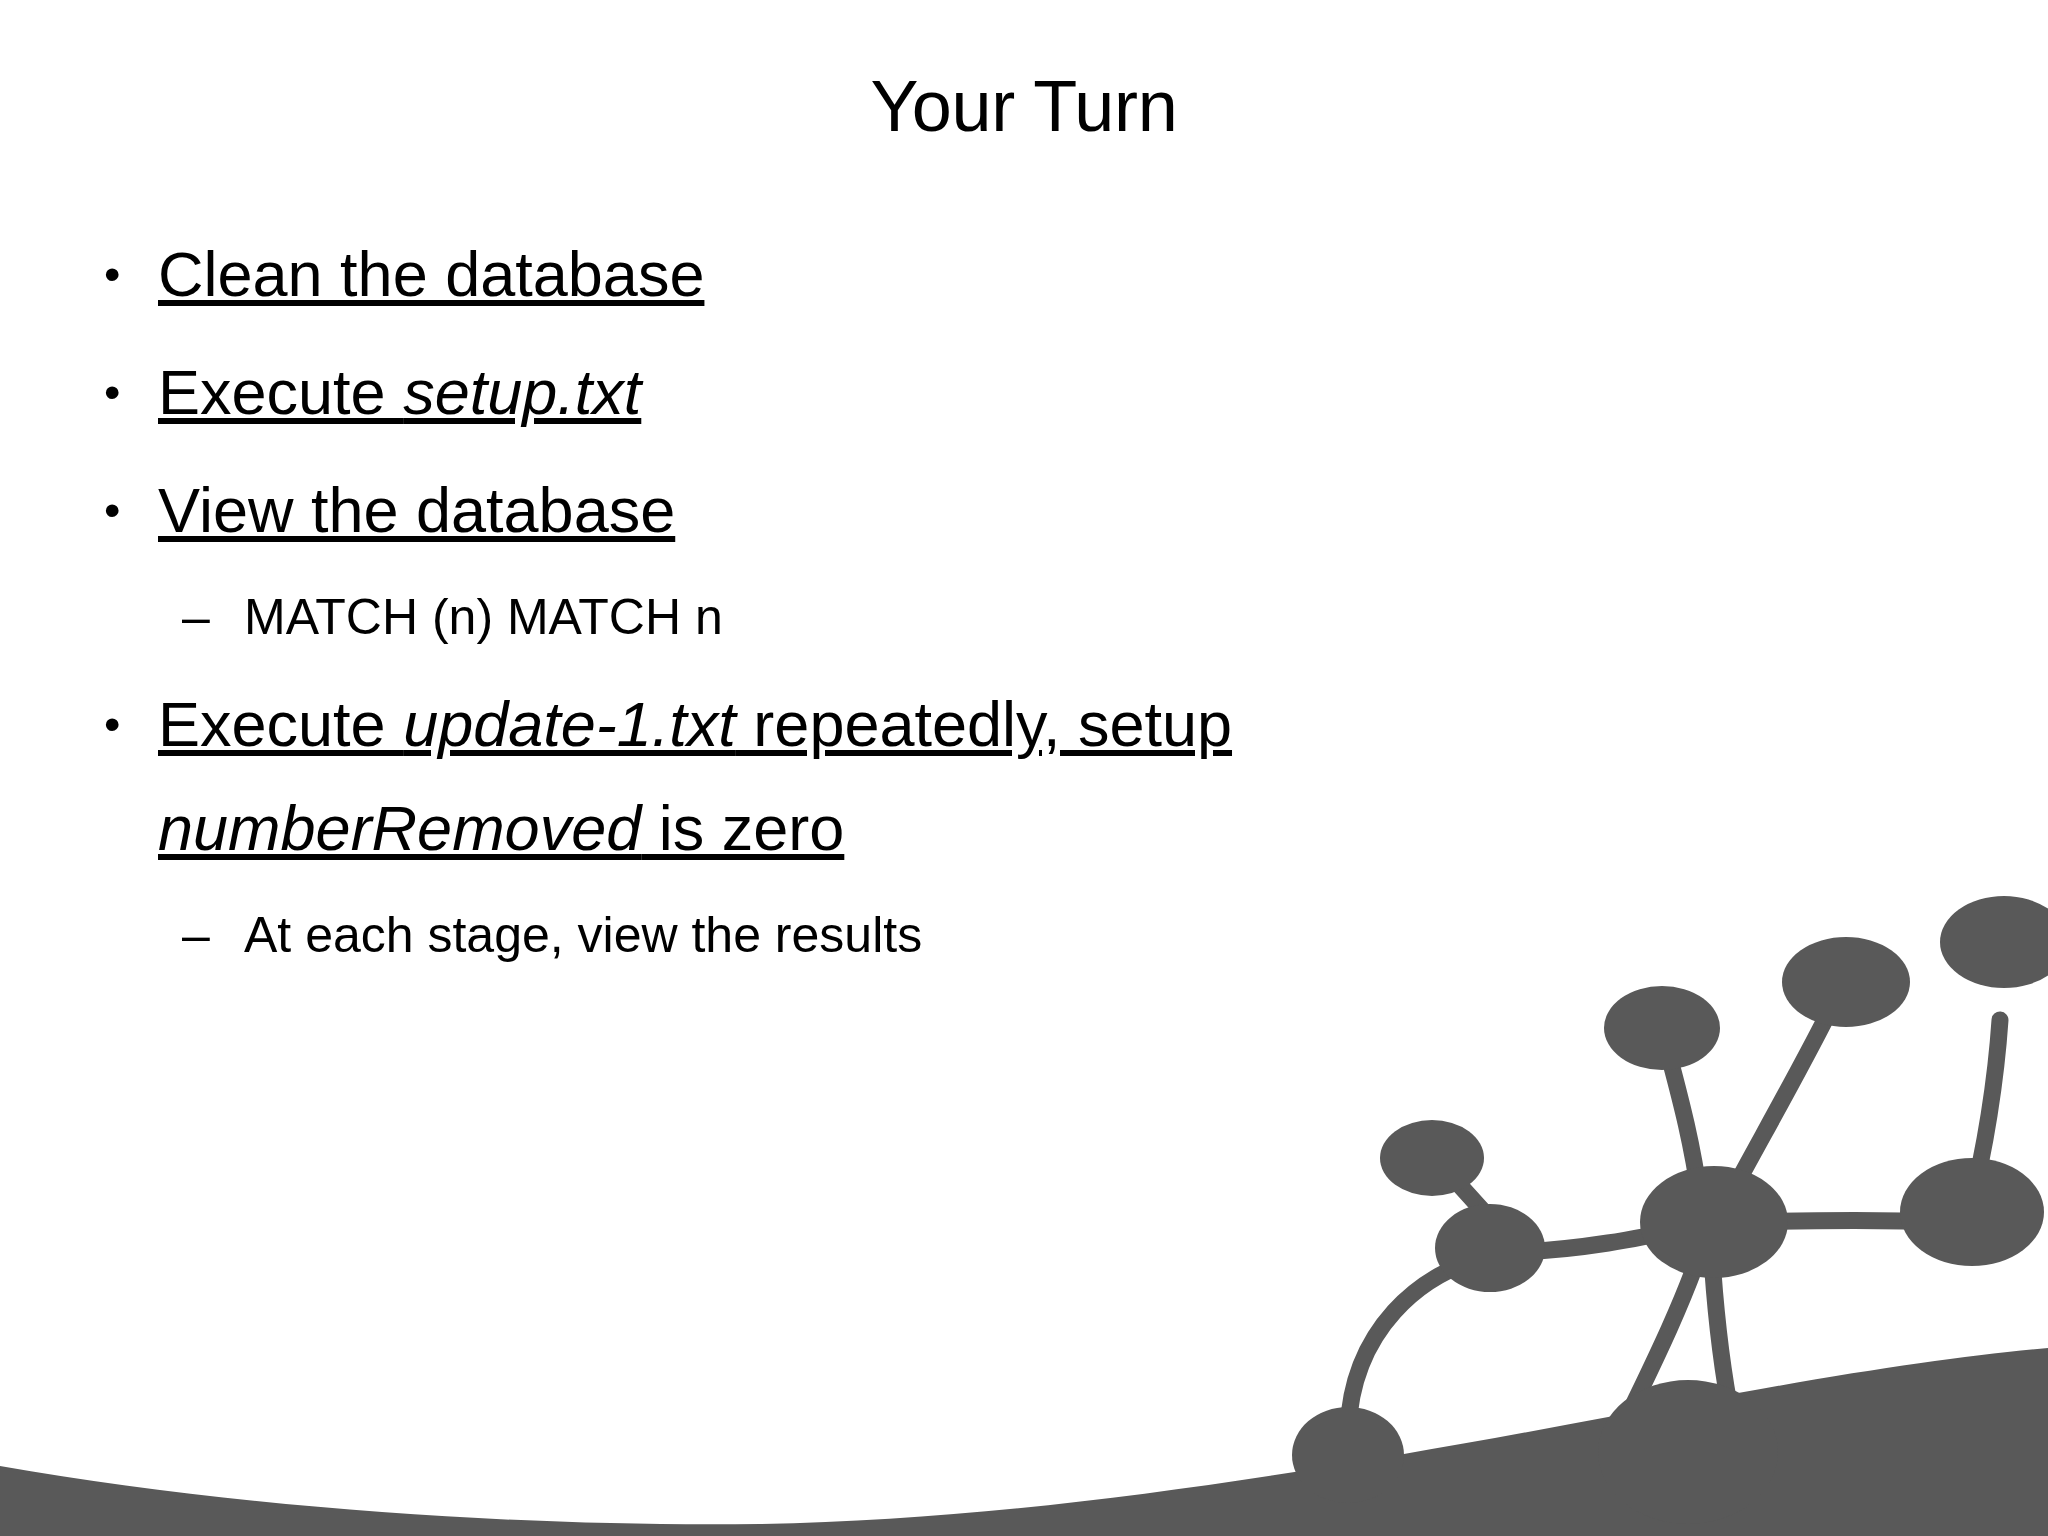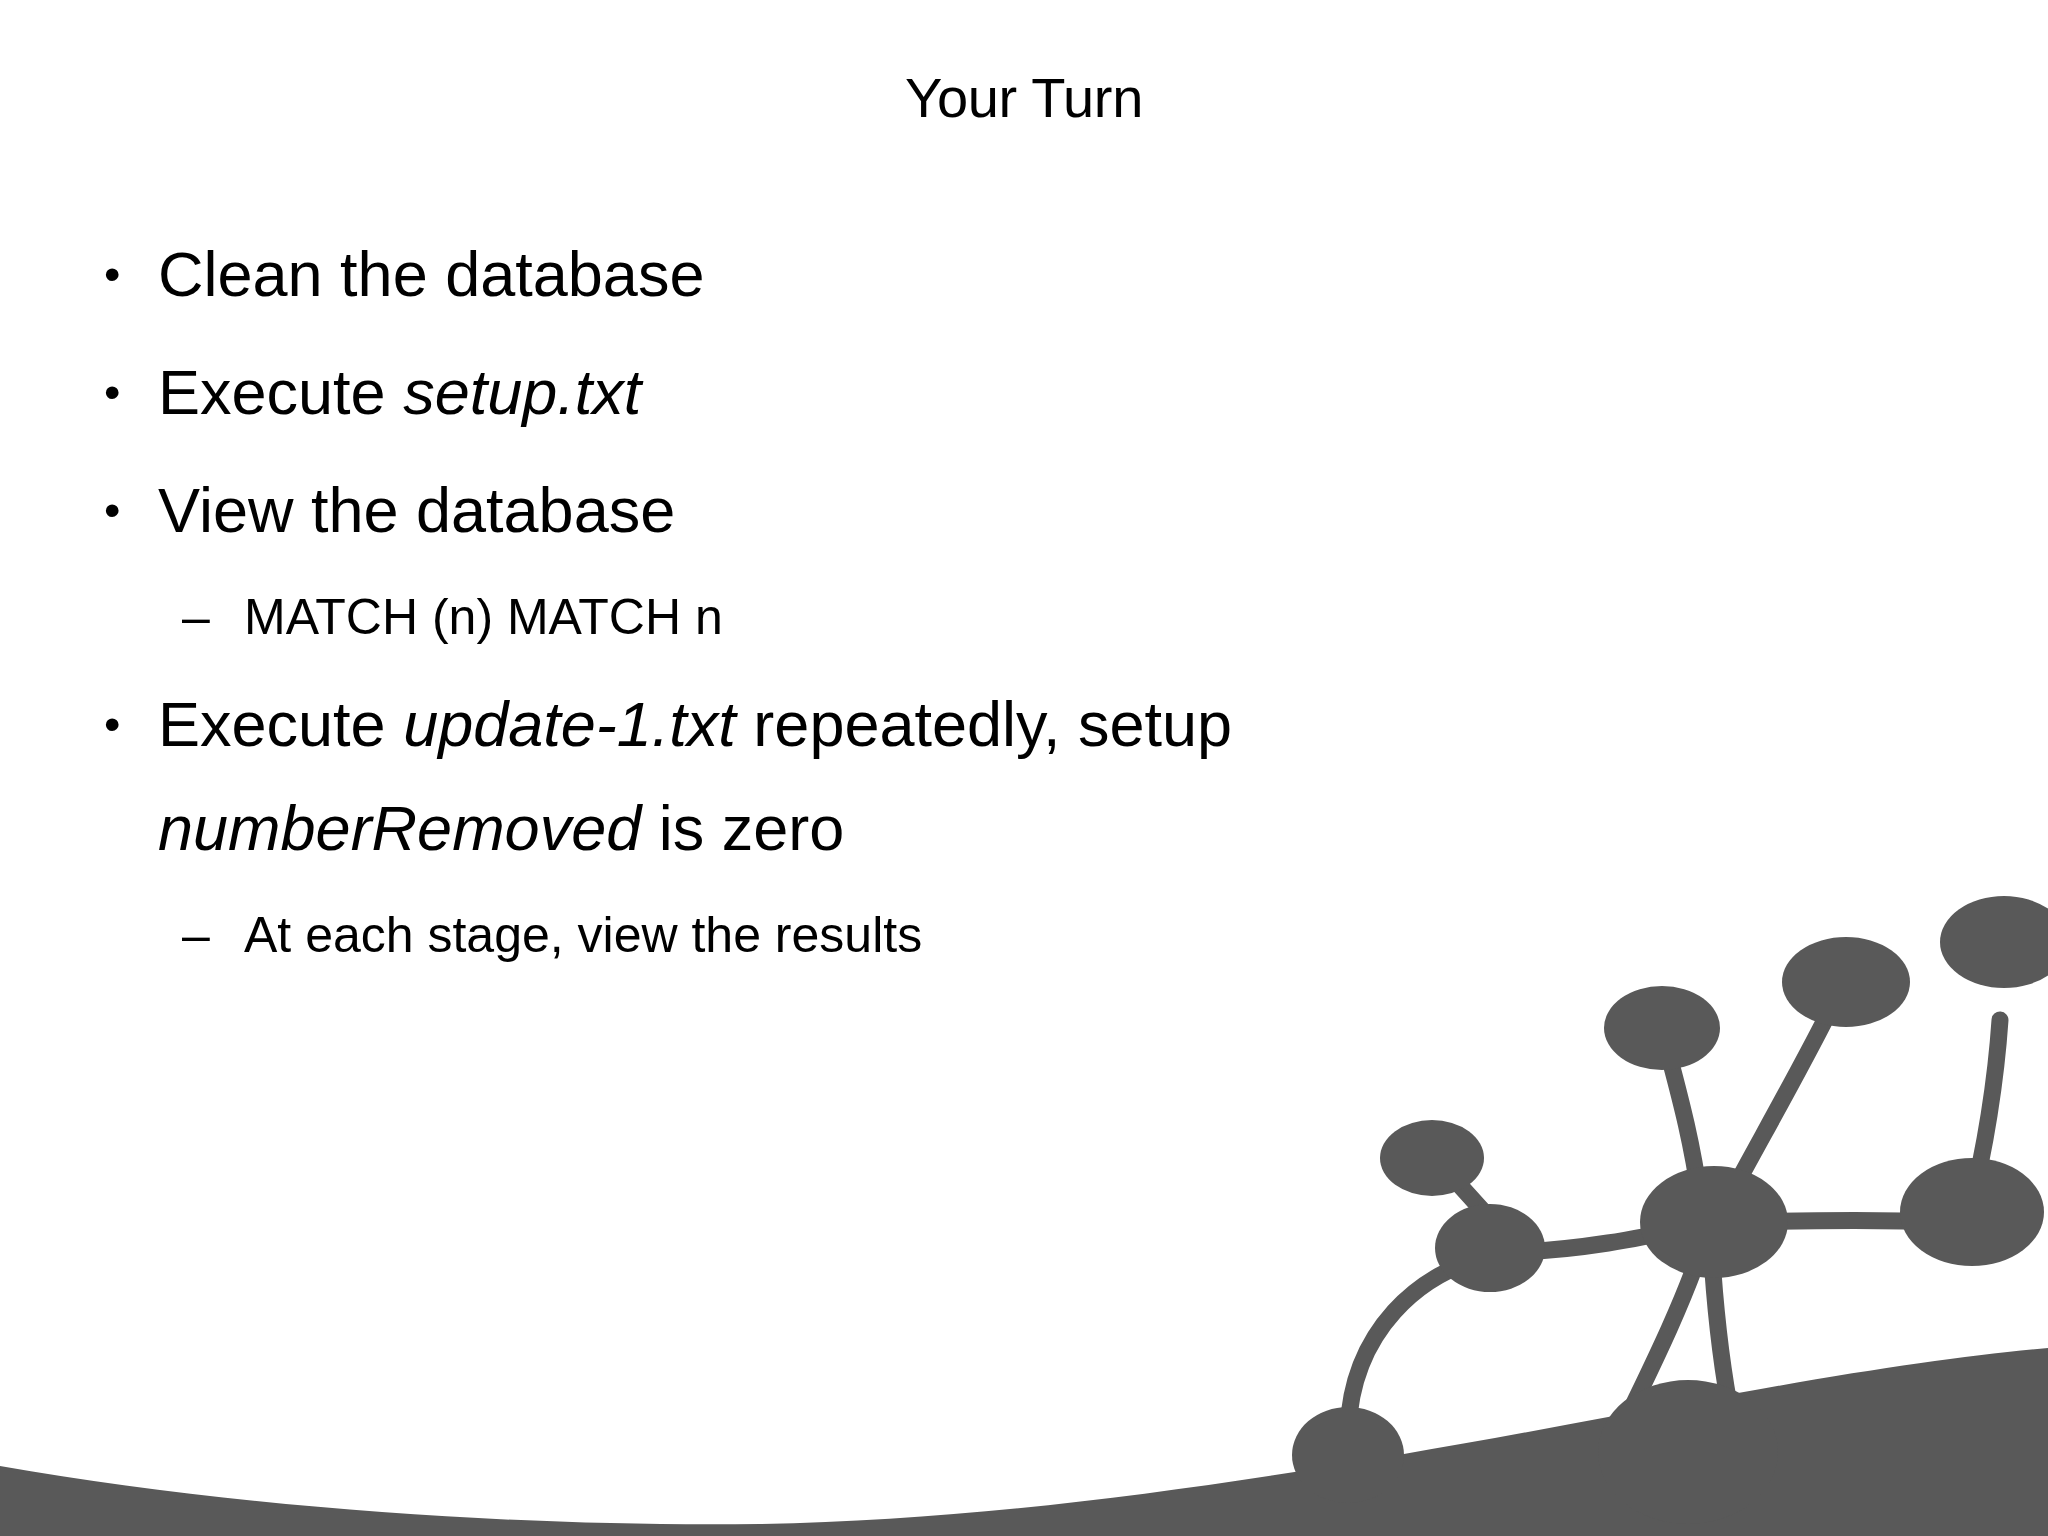--- a/index.html
+++ b/index.html
@@ -22,21 +22,21 @@
     overflow: hidden;
   }
 
   
   .slide-title {
     position: absolute;
     left: 0;
     top: 70px;
     width: 2048px;
     text-align: center;
-    font-size: 56px;
+    font-size: 72px;
     font-weight: 400;
     line-height: 1.0;
     letter-spacing: -0.3px;
     color: #000000;
     white-space: nowrap;
   }
 
   
   .body-list {
     position: absolute;
@@ -62,20 +62,21 @@
     position: absolute;
     left: 8px;
     top: 0;
     width: 34px;
     font-size: 47px;
     line-height: 104px;
     text-align: left;
   }
   .li.lvl1 > .txt {
     display: block;
+    text-decoration: underline;
   }
 
   
   .li.lvl2 {
     font-size: 50px;
     line-height: 94px;
     padding-left: 148px;
   }
   .li.lvl2 > .marker {
     position: absolute;

